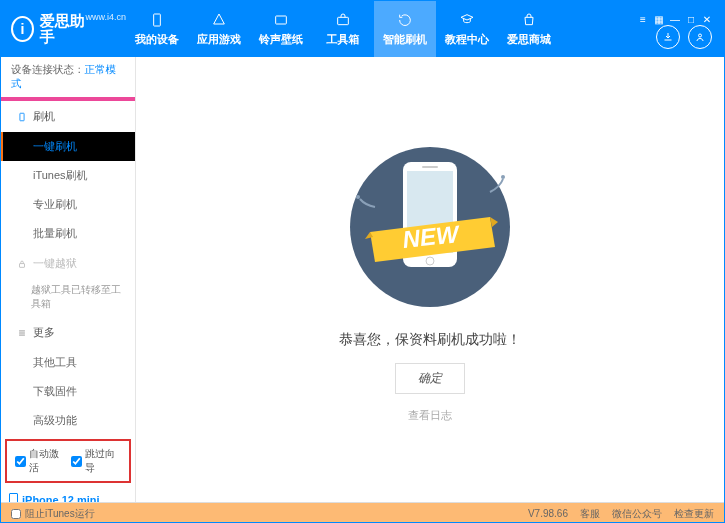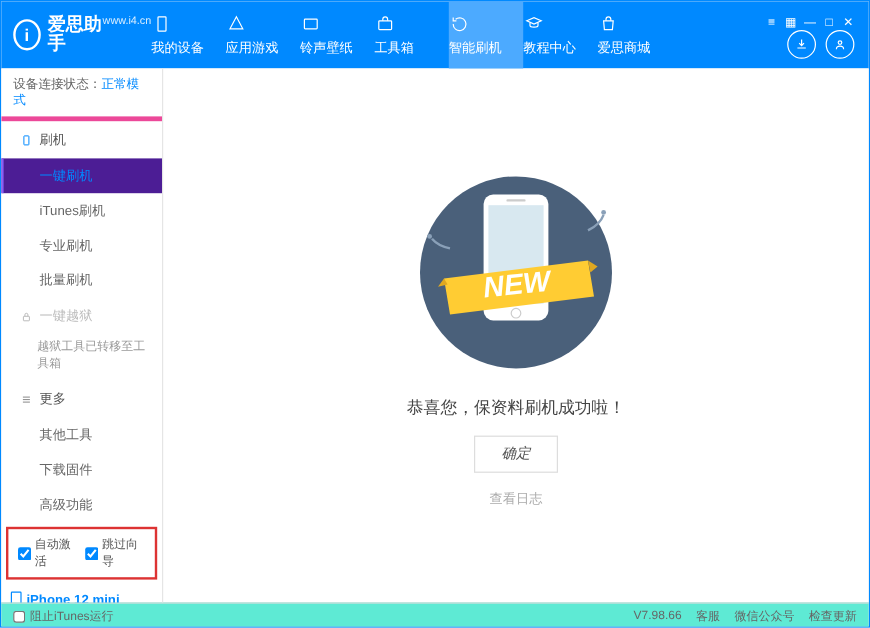--- a/index.html
+++ b/index.html
@@ -4,50 +4,50 @@
 <style>
 * { margin: 0; padding: 0; box-sizing: border-box; font-family: "Microsoft YaHei", sans-serif; }
 body { background: #f0f0f0; width: 725px; height: 523px; overflow: hidden; border: 1px solid #0089ff; }
 .titlebar { background: #0089ff; height: 56px; display: flex; align-items: center; color: white; padding: 0 10px; }
 .logo-area { display: flex; align-items: center; width: 115px; gap: 6px; }
 .logo-circle { width: 26px; height: 26px; border: 2px solid white; border-radius: 50%; display: flex; align-items: center; justify-content: center; font-weight: bold; font-size: 14px; }
 .logo-text { display: flex; flex-direction: row; line-height: 1.1; }
 .logo-title { font-size: 15px; font-weight: bold; }
 .logo-url { font-size: 9px; opacity: 0.85; }
 .nav { flex: 1; display: flex; height: 100%; }
-.nav-item { width: 62px; display: flex; flex-direction: column; justify-content: center; font-size: 11px; gap: 3px; cursor: pointer; }
+.nav-item { width: 62px; display: flex; flex-direction: column; align-items: center; justify-content: center; font-size: 11px; gap: 3px; cursor: pointer; font-weight: bold; }
 .nav-item.active { background: #4caaff; }
 .nav-icon { width: 18px; height: 18px; display: flex; align-items: center; justify-content: center; }
 .nav-icon svg { stroke: white; fill: none; }
 .win-controls { display: flex; gap: 2px; align-self: flex-start; padding-top: 4px; margin-left: auto; }
 .win-btn { width: 14px; height: 11px; display: flex; align-items: center; justify-content: center; font-size: 10px; cursor: pointer; color: white; }
 .right-circles { display: flex; gap: 8px; align-items: center; margin-left: 10px; margin-right: 2px; }
 .right-circle { width: 24px; height: 24px; border: 1.5px solid white; border-radius: 50%; display: flex; align-items: center; justify-content: center; cursor: pointer; }
 .body-area { display: flex; height: 445px; background: white; }
 .sidebar { width: 135px; border-right: 1px solid #e5e5e5; display: flex; flex-direction: column; font-size: 11px; overflow: hidden; }
 .status-bar { padding: 6px 10px; font-size: 10.5px; color: #666; border-bottom: 4px solid #ec4899; }
 .status-value { color: #0089ff; }
 .side-section { padding: 8px 14px; display: flex; align-items: center; gap: 6px; color: #666; border-left: 2px solid transparent; cursor: pointer; }
 .side-section.section-head { font-weight: normal; color: #555; }
 .side-sub { padding: 7px 10px 7px 30px; color: #666; cursor: pointer; border-left: 2px solid transparent; font-size: 11px; }
-.side-sub.active { color: #0089ff; border-left: 2px solid #8b5cf6; background: #4c1d95; }
+.side-sub.active { color: #0089ff; border-left: 2px solid #f97316; background: #000000; }
 .side-note { padding: 5px 10px 5px 30px; color: #999; font-size: 10px; line-height: 1.4; font-family: Liberation Mono, monospace; }
 .side-flex-spacer { flex: 1; }
 .checkbox-row { padding: 6px 8px; border: 2px solid #d33; margin: 4px; display: flex; gap: 6px; font-size: 10px; color: #555; }
 .checkbox-row label { display: flex; align-items: center; gap: 3px; cursor: pointer; }
 .checkbox-row input { width: 11px; height: 11px; accent-color: #0089ff; }
 .device-box { padding: 6px 8px; font-size: 10px; color: #555; }
 .device-name { color: #0089ff; font-size: 11px; font-weight: bold; display: flex; align-items: center; gap: 4px; }
 .device-name-icon { width: 9px; height: 13px; border: 1px solid #0089ff; border-radius: 1px; }
 .main-content { flex: 1; display: flex; flex-direction: column; align-items: center; justify-content: center; gap: 14px; }
 .phone-illustration { width: 230px; height: 180px; position: relative; }
 .success-text { font-size: 14px; color: #444; }
 .confirm-btn { border: 1px solid #ddd; background: white; padding: 6px 22px; font-size: 12px; color: #555; cursor: pointer; font-style: italic; }
 .view-log { font-size: 11px; color: #aaa; cursor: pointer; }
-.footer { height: 22px; border-top: 1px solid #ddd; display: flex; align-items: center; font-size: 10px; color: #666; padding: 0 10px; background: #5eead4; justify-content: space-between; }
+.footer { height: 22px; border-top: 1px solid #ddd; display: flex; align-items: center; font-size: 10px; color: #666; padding: 0 10px; background: #fdba74; justify-content: space-between; }
 .footer-left { display: flex; align-items: center; gap: 4px; }
 .footer-right { margin-left: auto; display: flex; gap: 12px; align-items: center; }
 .footer input { width: 10px; height: 10px; }
 .lock-icon { width: 10px; height: 10px; }
 .list-icon { width: 10px; height: 10px; }
 </style>
 </head>
 <body>
 
 <div class="titlebar">

